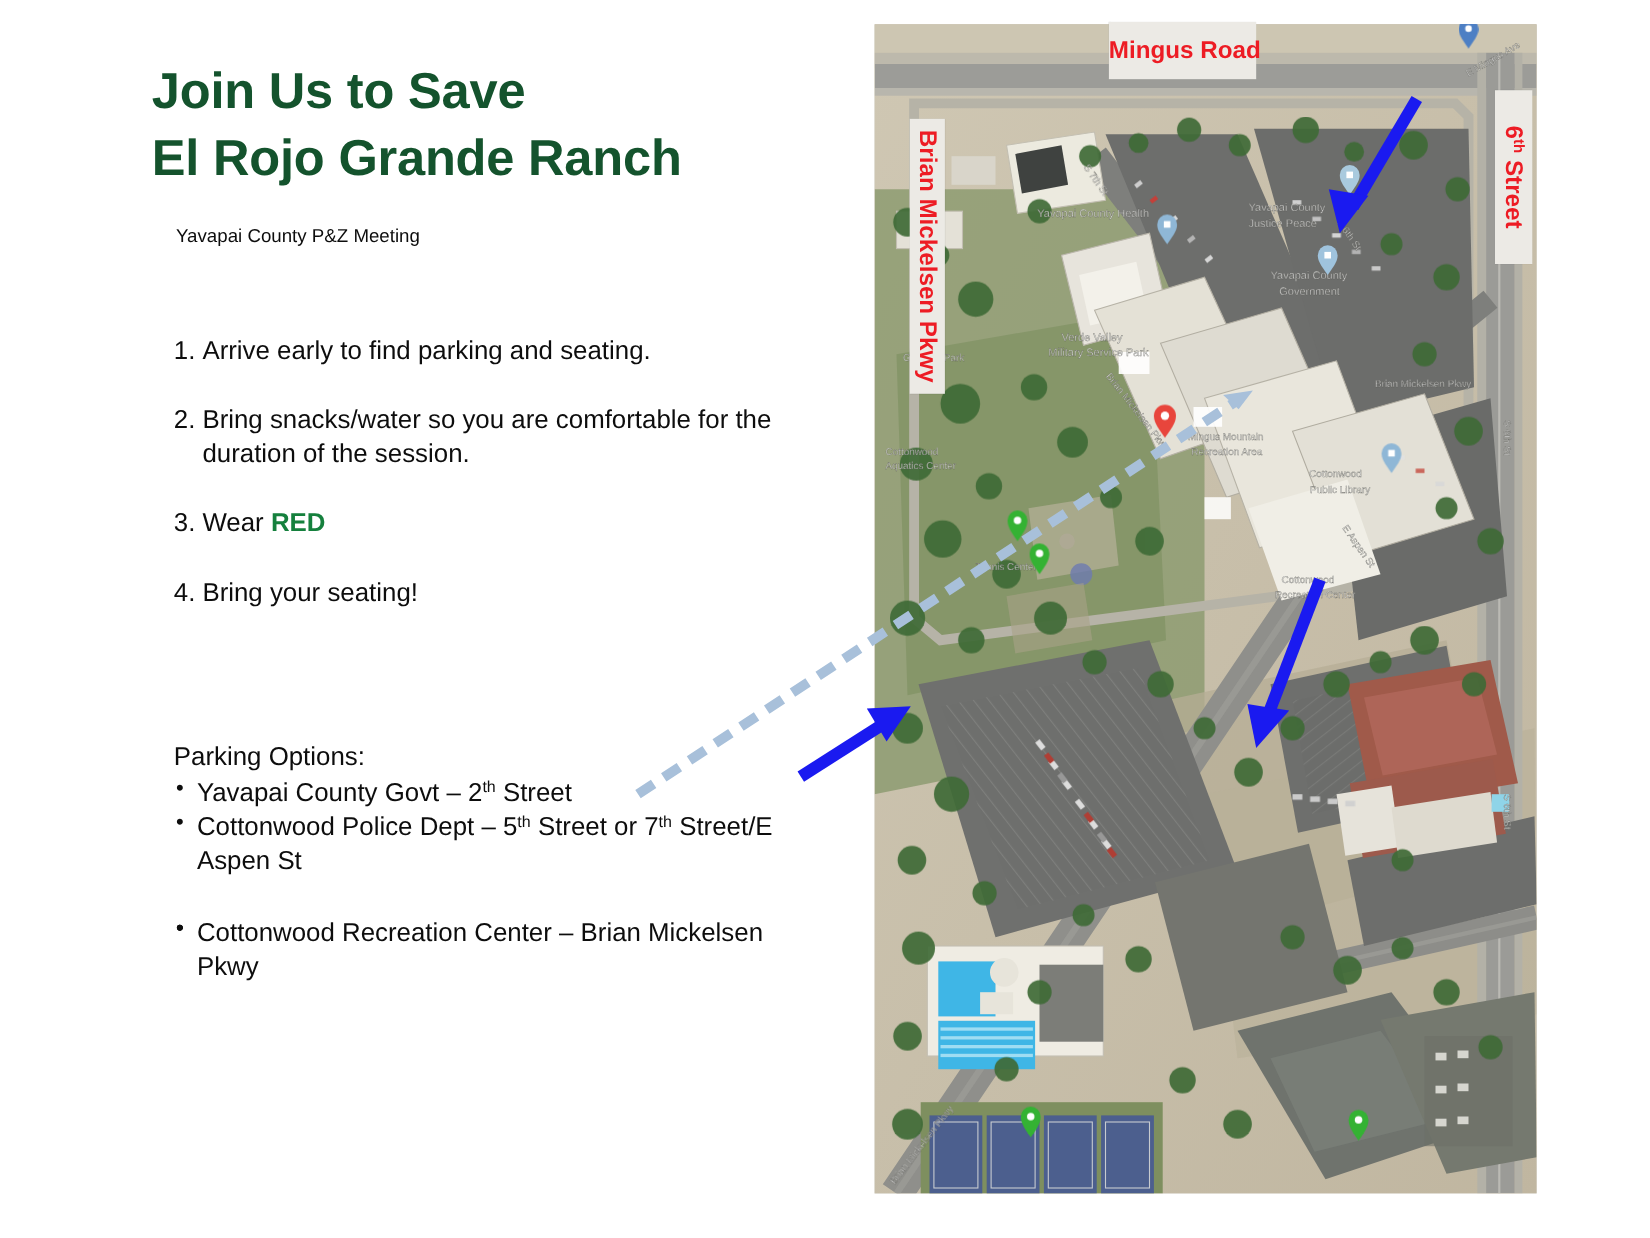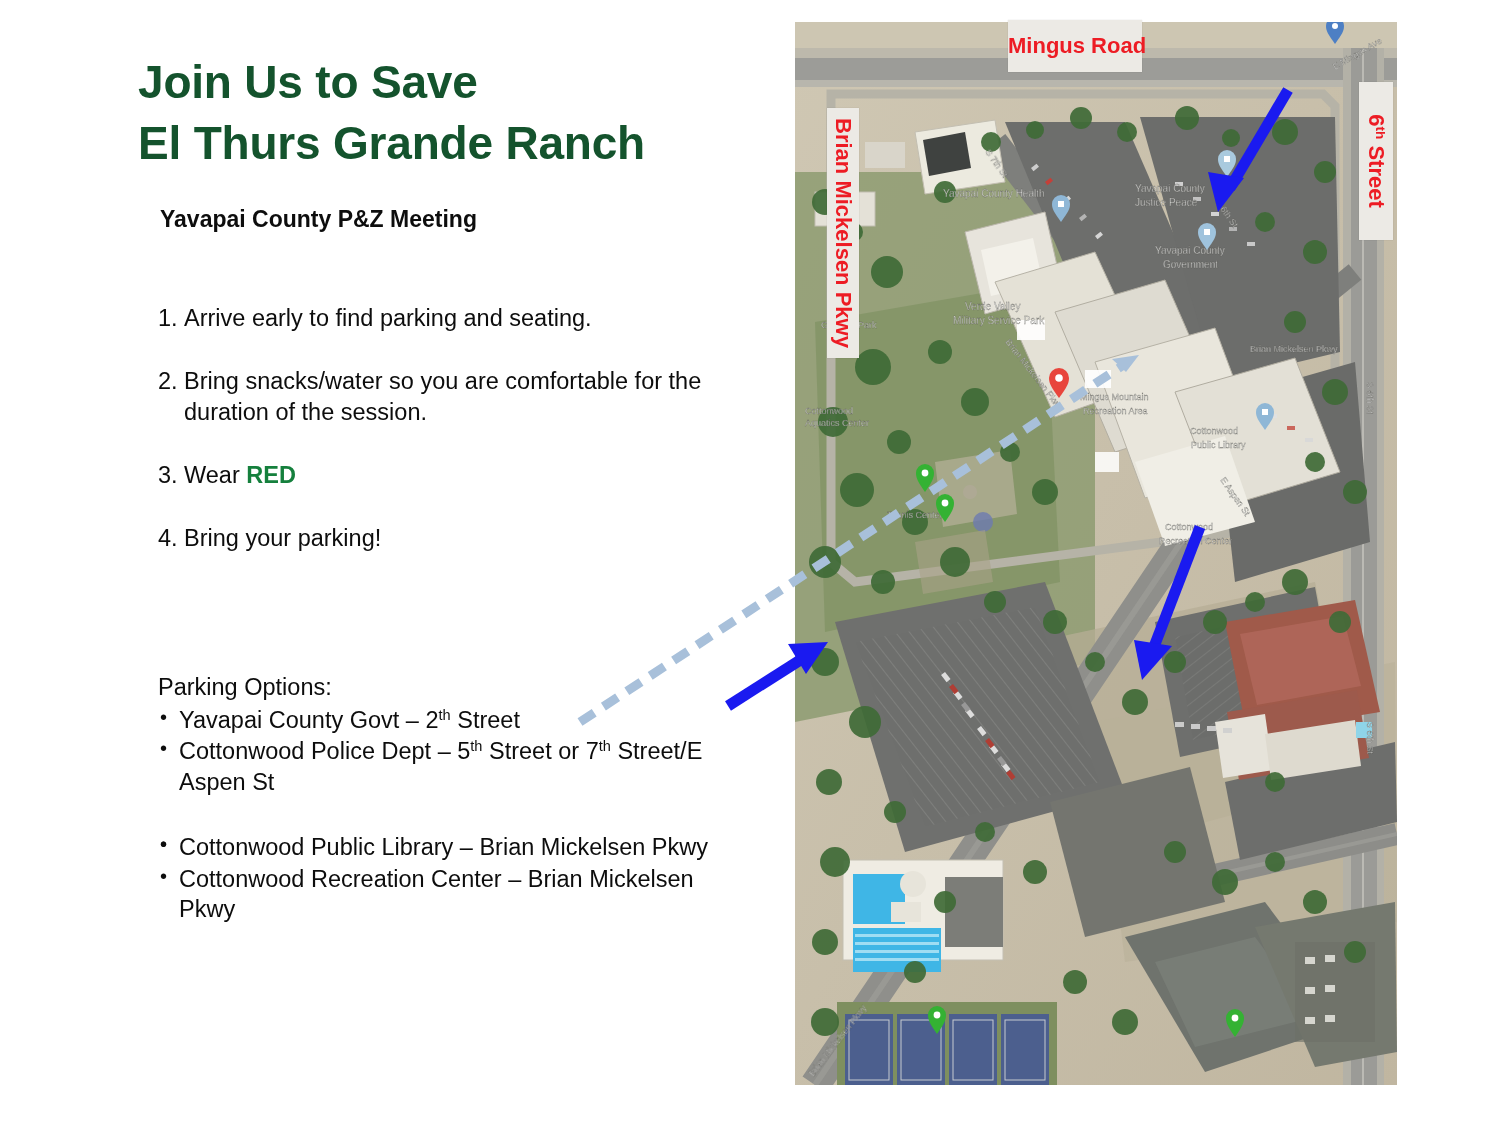--- a/index.html
+++ b/index.html
@@ -37,22 +37,22 @@
     letter-spacing: -0.2px;
   }
   #headline .hl-line { display: block; white-space: nowrap; }
 
   #meeting-info {
     position: absolute;
     left: 160px;
     top: 203px;
     width: 560px;
     color: #0d0d0d;
-    font-size: 23px;
-    font-weight: bold;
+    font-size: 17px;
+    font-weight: normal;
     line-height: 1.43;
   }
   #meeting-info .mi-line { display: block; white-space: nowrap; }
 
   #instruction-list {
     position: absolute;
     left: 158px;
     top: 303px;
     width: 570px;
     margin: 0;
@@ -180,60 +180,60 @@
     z-index: 5;
   }
 </style>
 </head>
 <body>
 
 <div id="flyer-text">
 
   <div id="headline">
     <span class="hl-line">Join Us to Save</span>
-    <span class="hl-line">El Thurs Grande Ranch</span>
+    <span class="hl-line">El Rojo Grande Ranch</span>
   </div>
 
   <div id="meeting-info">
     <span class="mi-line">Yavapai County P&amp;Z Meeting</span>
   </div>
 
   <ol id="instruction-list">
     <li>
       <span class="num">1.</span><span>Arrive early to find parking and seating.</span>
     </li>
     <li>
       <span class="num">2.</span><span>Bring snacks/water so you are comfortable for the duration of the session.</span>
     </li>
     <li>
       <span class="num">3.</span><span>Wear </span><span class="red-word">RED</span>
     </li>
     <li>
-      <span class="num">4.</span><span>Bring your parking!</span>
+      <span class="num">4.</span><span>Bring your seating!</span>
     </li>
   </ol>
 
   <div id="parking-block">
     <span id="parking-heading">Parking Options:</span>
 
     <ul class="parking-list" id="parking-group-1">
       <li>
         <span class="bullet">•</span><span>Yavapai County Govt – 2</span><sup>th</sup><span> Street</span>
       </li>
       <li>
         <span class="bullet">•</span><span>Cottonwood Police Dept – 5</span><sup>th</sup><span> Street or 7</span><sup>th</sup><span> Street/E Aspen St</span>
       </li>
     </ul>
 
     <ul class="parking-list" id="parking-group-2">
       <li>
         <span class="bullet">•</span>
       </li>
       <li>
-        <span class="bullet">•</span><span>Cottonwood Public Library – Brian Mickelsen Pkwy</span>
+        <span class="bullet">•</span>
       </li>
       <li>
         <span class="bullet">•</span><span>Cottonwood Recreation Center – Brian Mickelsen Pkwy</span>
       </li>
     </ul>
   </div>
 </div>
 
 <div id="map-panel">
   <div id="map-canvas">

